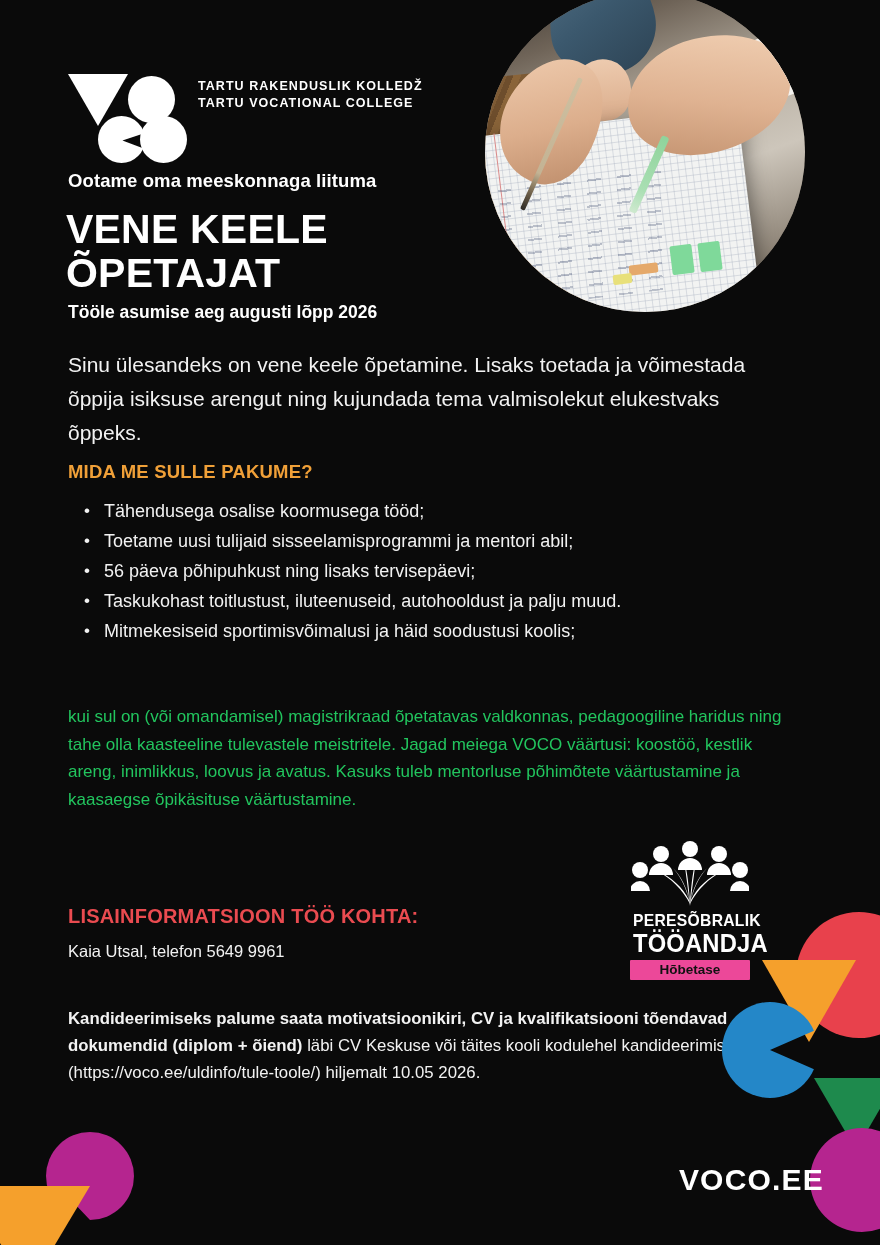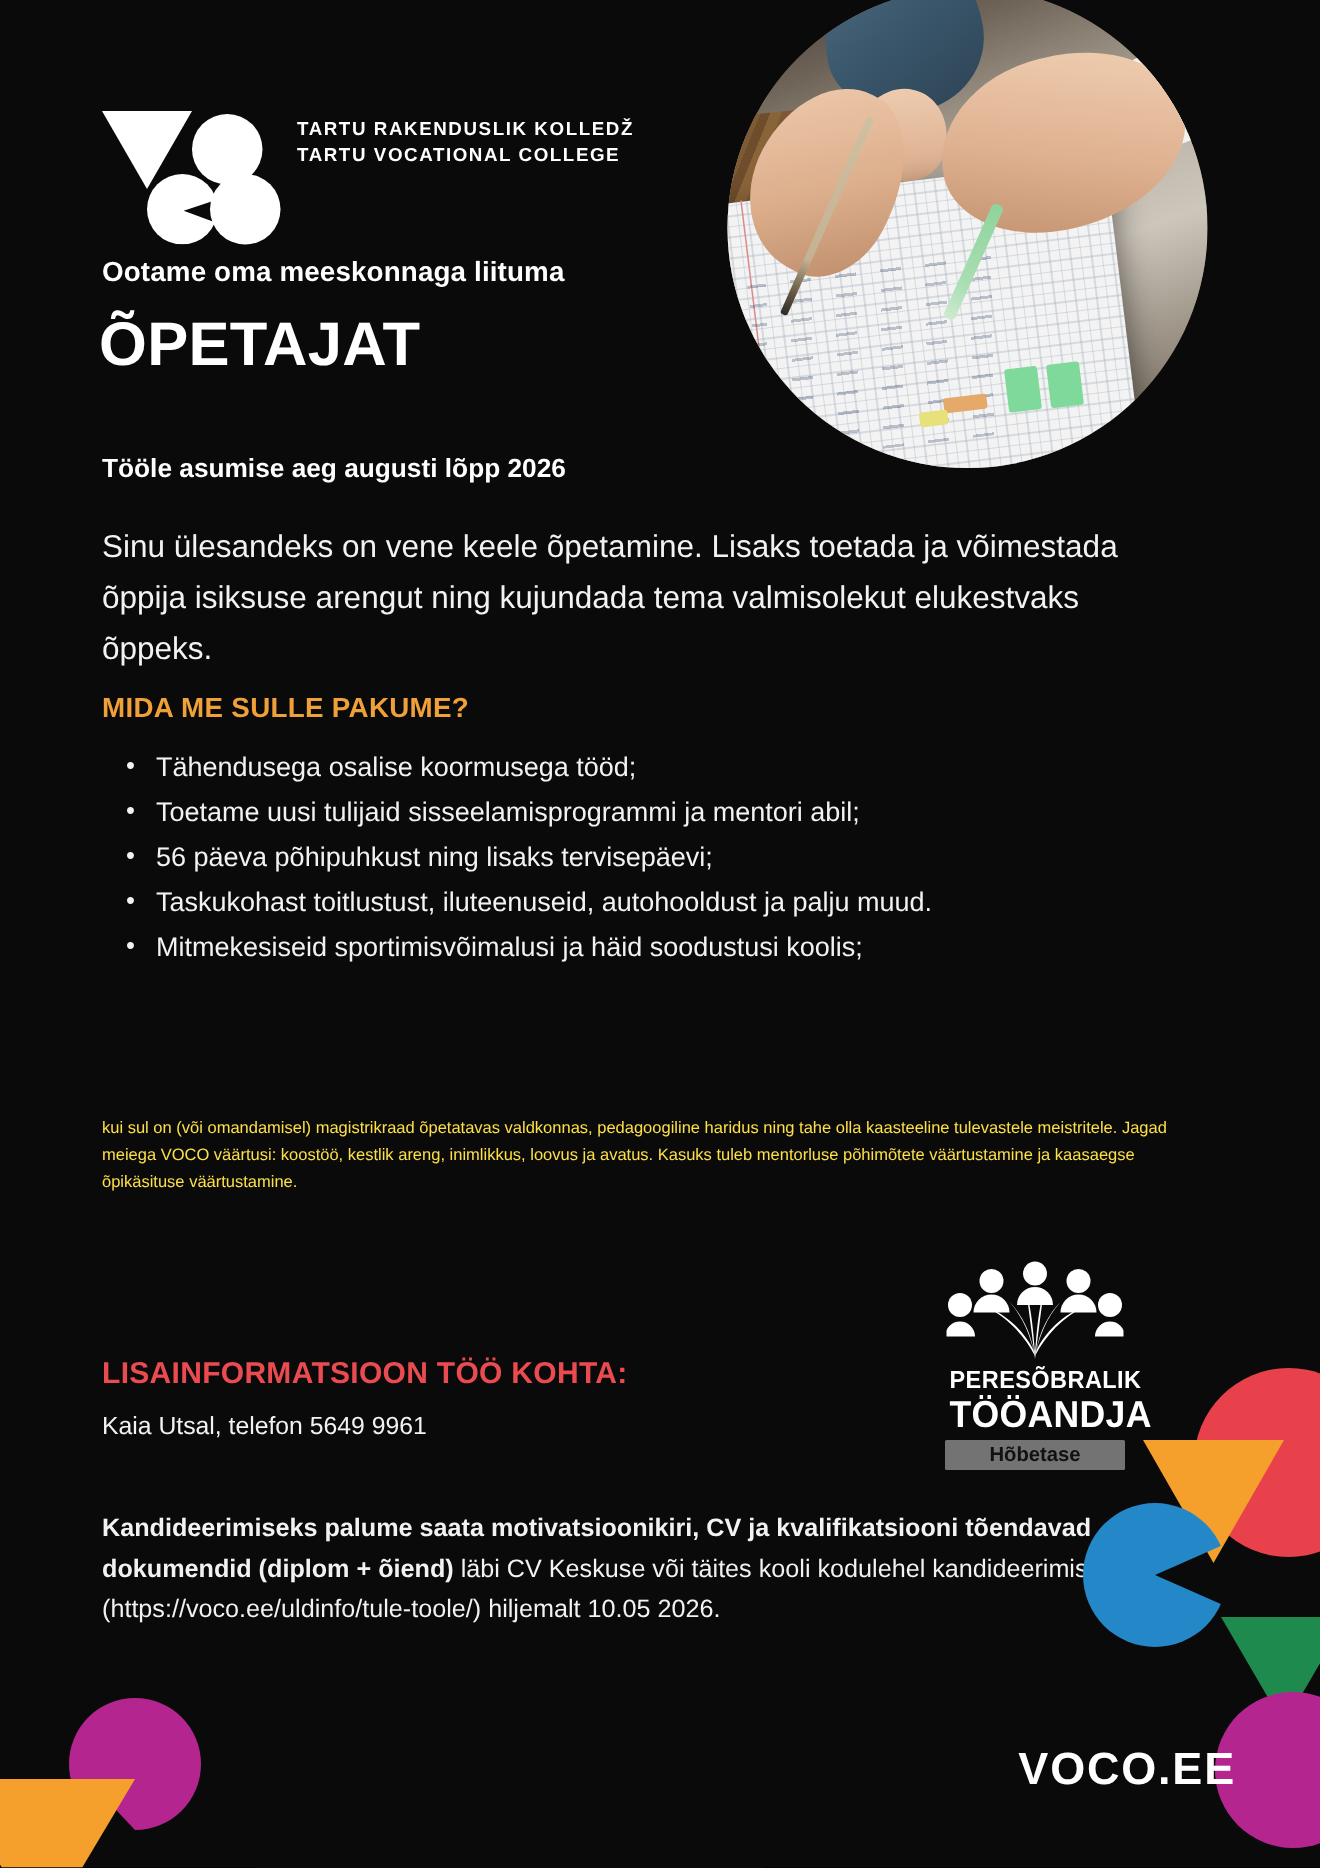--- a/index.html
+++ b/index.html
@@ -185,22 +185,22 @@
   .benefits li::before {
     content: "\2022";
     position: absolute; left: -20px; top: 0;
     color: #f2f2f2; font-size: 17px;
   }
   .h-blue {
     position: absolute; left: 68px; top: 671px;
     color: #1a87cc; font-size: 18.5px; font-weight: 800; letter-spacing: .2px;
   }
   .candidate {
-    position: absolute; left: 68px; top: 744px; width: 720px;
-    color: #fde047; font-size: 11px; line-height: 1.62;
+    position: absolute; left: 68px; top: 703px; width: 720px;
+    color: #22c55e; font-size: 17px; line-height: 1.62;
   }
   .h-red {
     position: absolute; left: 68px; top: 905px;
     color: #ea4b50; font-size: 20px; font-weight: 800; letter-spacing: .2px;
   }
   .contact {
     position: absolute; left: 68px; top: 942px;
     color: #f2f2f2; font-size: 16.5px;
   }
   .apply {
@@ -223,21 +223,21 @@
     color: #fff; font-size: 16.5px; font-weight: 800;
     letter-spacing: .3px; line-height: 1; font-family: "Liberation Sans", sans-serif;
     transform: scaleX(.95);
   }
   .badge-l2 {
     color: #fff; font-size: 25px; font-weight: 800;
     letter-spacing: .2px; line-height: 1.04; margin-top: 1px;
     transform: scaleX(.95);
   }
   .badge-level {
-    margin-top: 4px; background: #737373; color: #111;
+    margin-top: 4px; background: #ec4899; color: #111;
     font-size: 13.5px; font-weight: 700; padding: 2px 0 3px;
     border-radius: 1px;
   }
 
   
   .shape { position: absolute; }
   .sh-red {
     right: -42px; top: 912px; width: 126px; height: 126px;
     border-radius: 50%; background: #e8414c;
   }
@@ -308,20 +308,21 @@
       <div class="lm-o2"></div>
     </div>
     <div class="logo-names">
       <div>TARTU RAKENDUSLIK KOLLEDŽ</div>
       <div>TARTU VOCATIONAL COLLEGE</div>
     </div>
   </div>
 
   <div class="kicker">Ootame oma meeskonnaga liituma</div>
   <div class="headline">
+    <div>VENE KEELE</div>
     <div>ÕPETAJAT</div>
   </div>
   <div class="start-date">Tööle asumise aeg augusti lõpp 2026</div>
 
   <div class="intro">Sinu ülesandeks on vene keele õpetamine. Lisaks toetada ja võimestada õppija isiksuse arengut ning kujundada tema valmisolekut elukestvaks õppeks.</div>
 
   <div class="h-orange">MIDA ME SULLE PAKUME?</div>
   <ul class="benefits">
     <li>Tähendusega osalise koormusega tööd;</li>
     <li>Toetame uusi tulijaid sisseelamisprogrammi ja mentori abil;</li>

